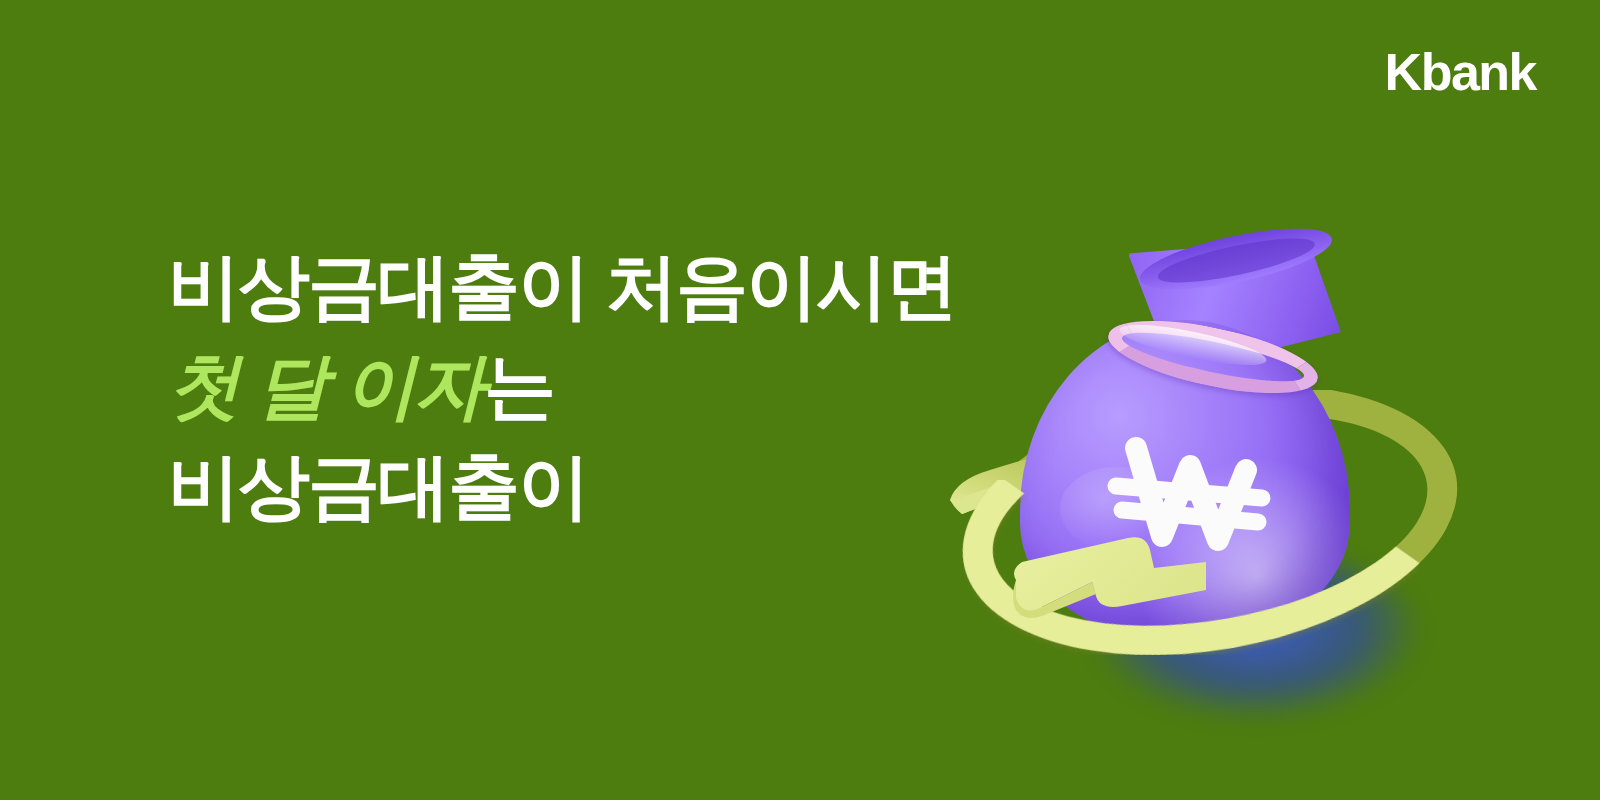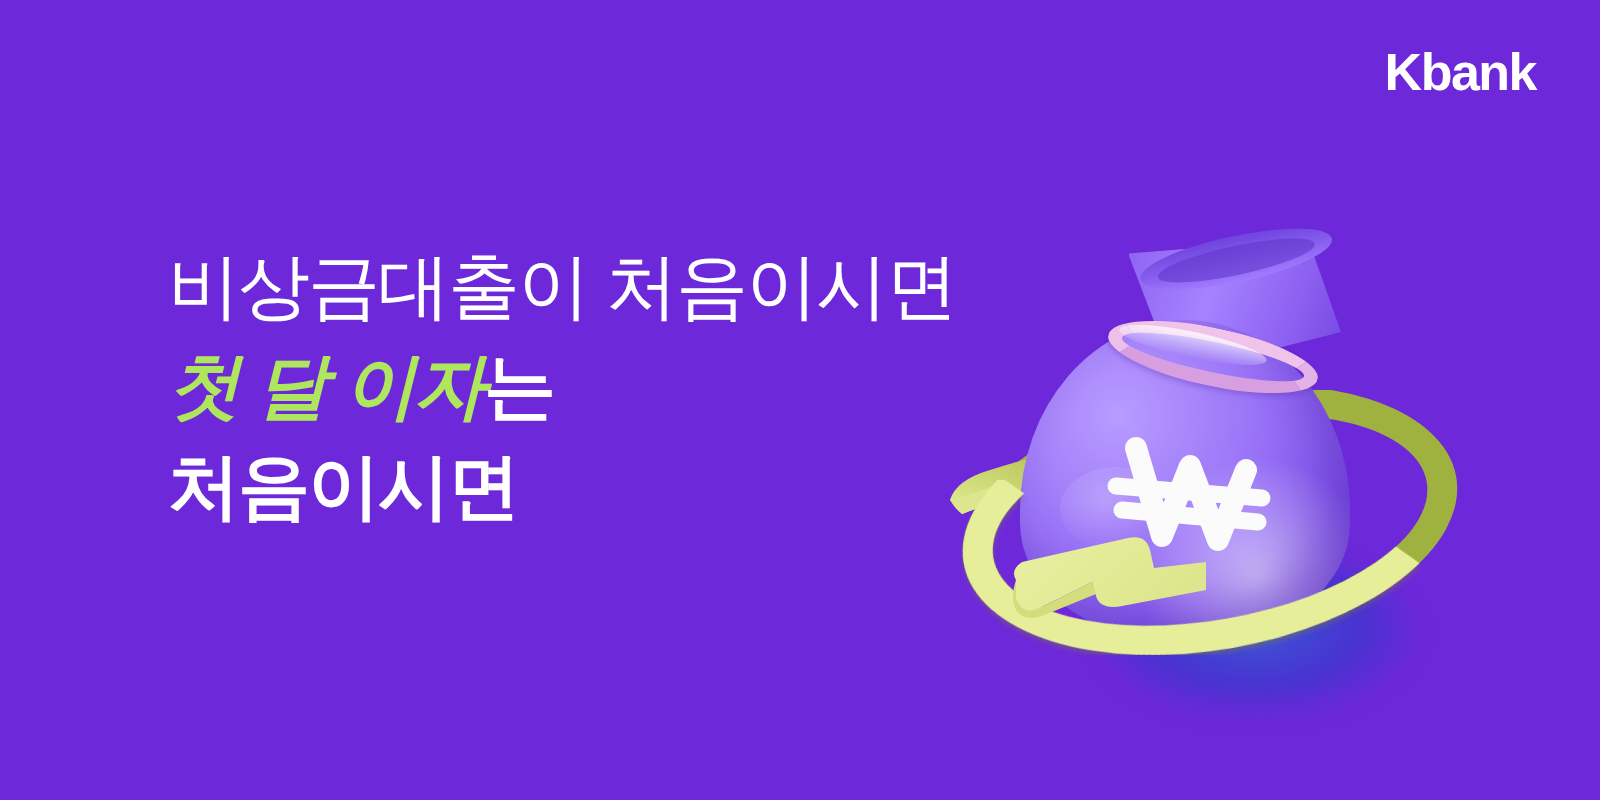--- a/index.html
+++ b/index.html
@@ -5,21 +5,21 @@
 <style>
   html, body {
     margin: 0;
     padding: 0;
     background: #0b1db5;
   }
   .banner {
     position: relative;
     width: 1600px;
     height: 800px;
-    background: #6d28d9;
+    background: #4d7c0f;
     overflow: hidden;
     font-family: "Liberation Sans", "DejaVu Sans", sans-serif;
     -webkit-font-smoothing: antialiased;
   }
 
   
   .brand-logo {
     position: absolute;
     top: 44px;
     right: 64px;
@@ -44,21 +44,21 @@
     width: 840px;
   }
   .headline-line {
     display: block;
     color: #ffffff;
     font-size: 72px;
     line-height: 1.39;
     letter-spacing: -2px;
     white-space: nowrap;
   }
-  .headline-line.is-light { font-weight: 400; }
+  .headline-line.is-light { font-weight: 700; }
   .headline-line.is-bold  { font-weight: 700; }
   .hl-accent { color: #aee75e; font-style: italic; }
   .hl-plain  { color: #ffffff; }
 
   
   .illustration {
     position: absolute;
     left: 940px;
     top: 180px;
     width: 540px;
@@ -258,21 +258,21 @@
     <span class="logo-word">Kbank</span>
   </div>
 
   <div class="headline">
     <span class="headline-line is-light">비상금대출이 처음이시면</span>
 
     <span class="headline-line is-bold">
       <span class="hl-accent">첫 달 이자</span><span class="hl-plain">는</span>
     </span>
 
-    <span class="headline-line is-bold">처음이시면</span>
+    <span class="headline-line is-bold">비상금대출이</span>
   </div>
 
   <div class="illustration">
 
     <div class="bag-shadow"></div>
 
     <div class="ring-back">
       <div class="ring-ellipse"></div>
     </div>
 

